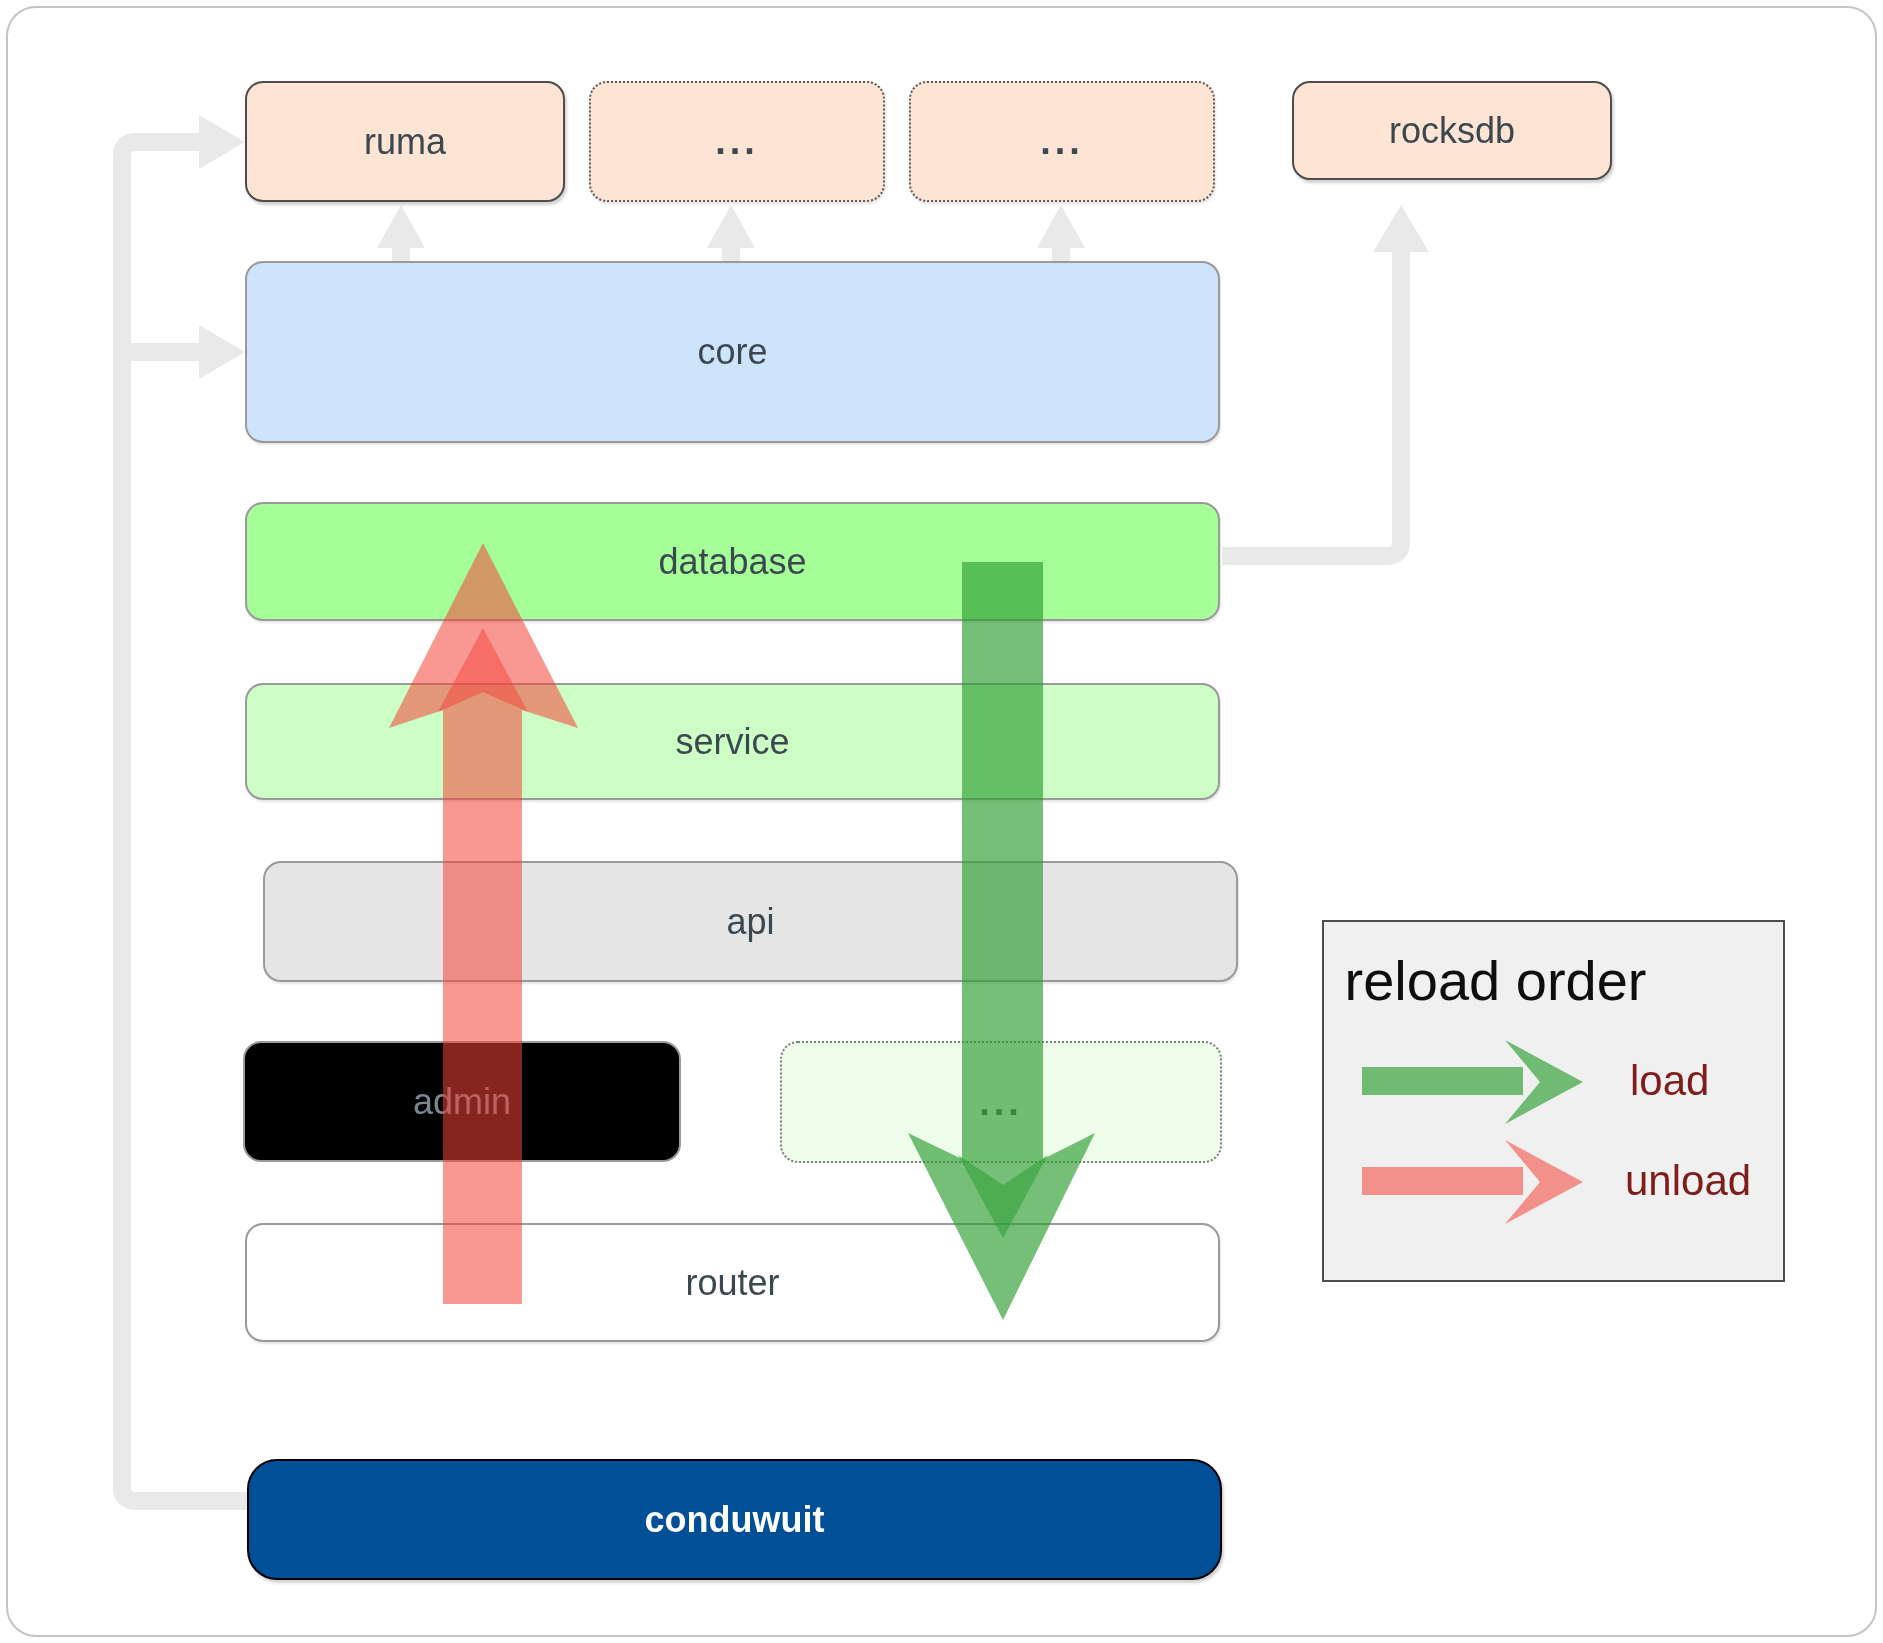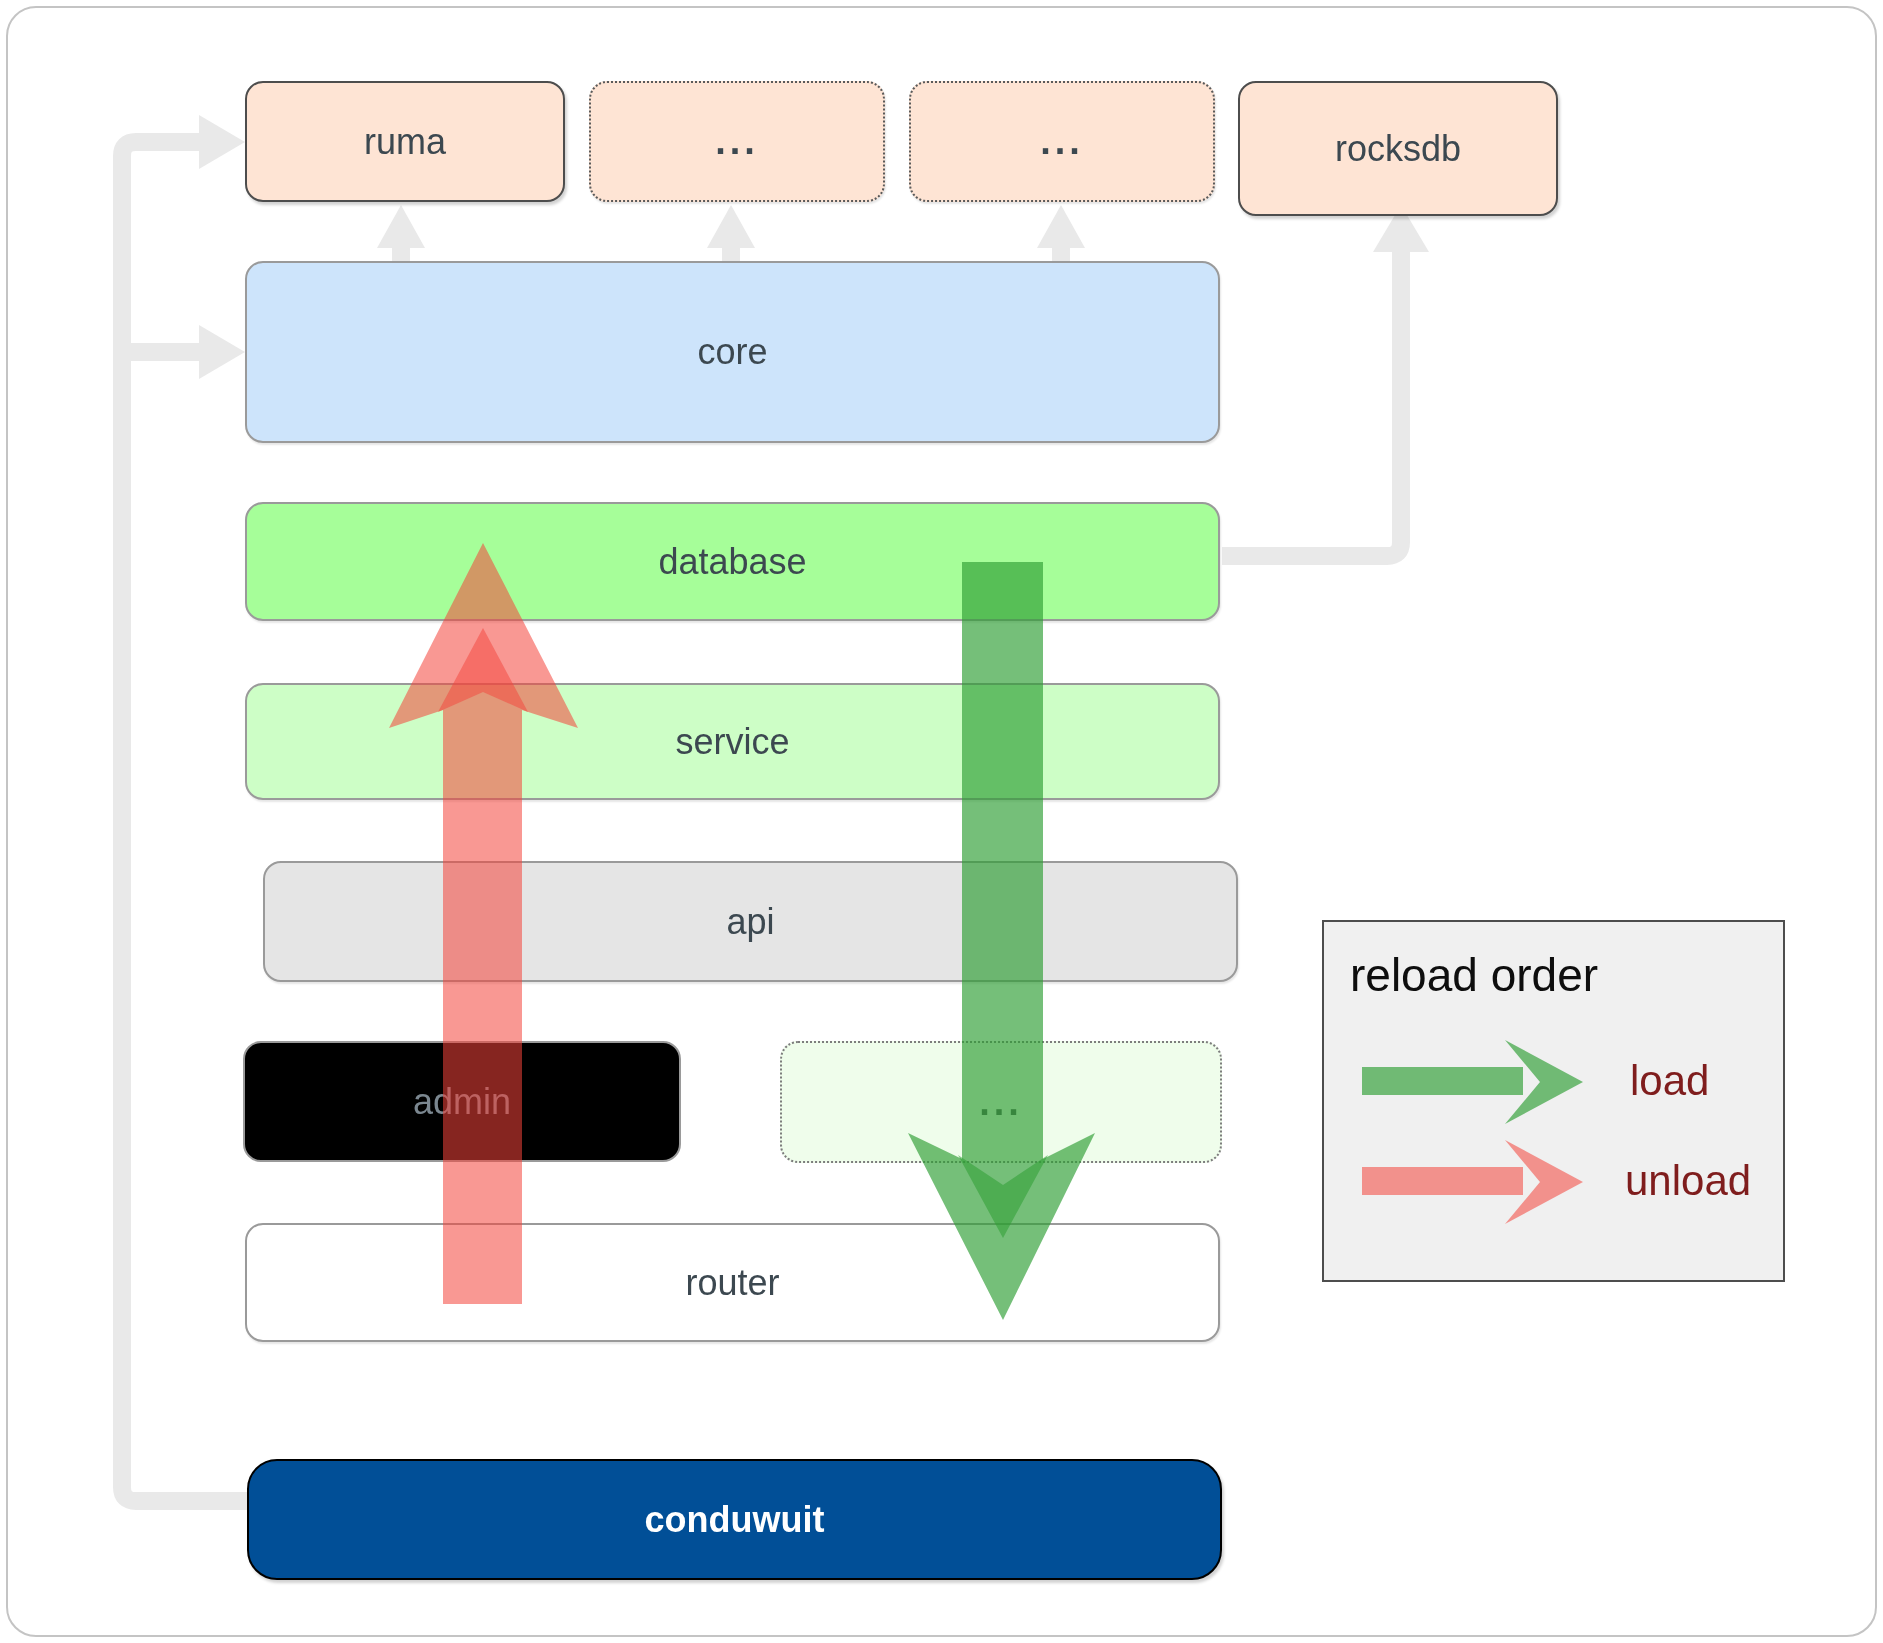--- a/index.html
+++ b/index.html
@@ -12,22 +12,22 @@
         font-size:36px;color:#3c4850;border-radius:18px;box-sizing:border-box;
         border:2px solid #9a9a9a;background:#fff;}
   .node.dark-border{border-color:#4d4d4d;}
   .node.dotted{border-style:dotted;border-color:#5a5a5a;}
   .node.shadow{box-shadow:2px 3px 3px rgba(0,0,0,0.18);}
   .node.soft-shadow{box-shadow:1px 2px 2px rgba(0,0,0,0.10);}
   .dots{font-weight:bold;font-size:38px;letter-spacing:4px;}
   .muted{color:#7b8790;}
   .legend-box{position:absolute;left:1322px;top:920px;width:463px;height:362px;
               background:#f0f0f0;border:2px solid #4d4d4d;box-sizing:border-box;}
-  .legend-title{position:absolute;left:1350px;top:948px;width:463px;
-                font-size:46px;color:#0e0e0e;}
+  .legend-title{position:absolute;left:1264px;top:948px;width:463px;text-align:center;
+                font-size:56px;color:#0e0e0e;}
   .legend-item{position:absolute;font-size:42px;color:#7f1d1d;}
 </style>
 </head>
 <body>
 
 <div class="canvas">
 
   <div class="frame"></div>
 
   <svg class="layer" width="1883" height="1643">
@@ -51,21 +51,21 @@
 
   <div class="node dark-border shadow" style="left:245px;top:81px;width:320px;height:121px;background:#fee4d4;">
     <span>ruma</span>
   </div>
   <div class="node dotted soft-shadow" style="left:589px;top:81px;width:296px;height:121px;background:#fee4d4;">
     <span class="dots">...</span>
   </div>
   <div class="node dotted soft-shadow" style="left:909px;top:81px;width:306px;height:121px;background:#fee4d4;">
     <span class="dots">...</span>
   </div>
-  <div class="node dark-border shadow" style="left:1238px;top:81px;width:320px;height:135px;background:#fee4d4;">
+  <div class="node dark-border shadow" style="left:1292px;top:81px;width:320px;height:99px;background:#fee4d4;">
     <span>rocksdb</span>
   </div>
 
   <div class="node soft-shadow" style="left:245px;top:261px;width:975px;height:182px;background:#cde4fb;">
     <span>core</span>
   </div>
 
   <div class="node soft-shadow" style="left:245px;top:502px;width:975px;height:119px;background:#a6fe99;">
     <span>database</span>
   </div>

